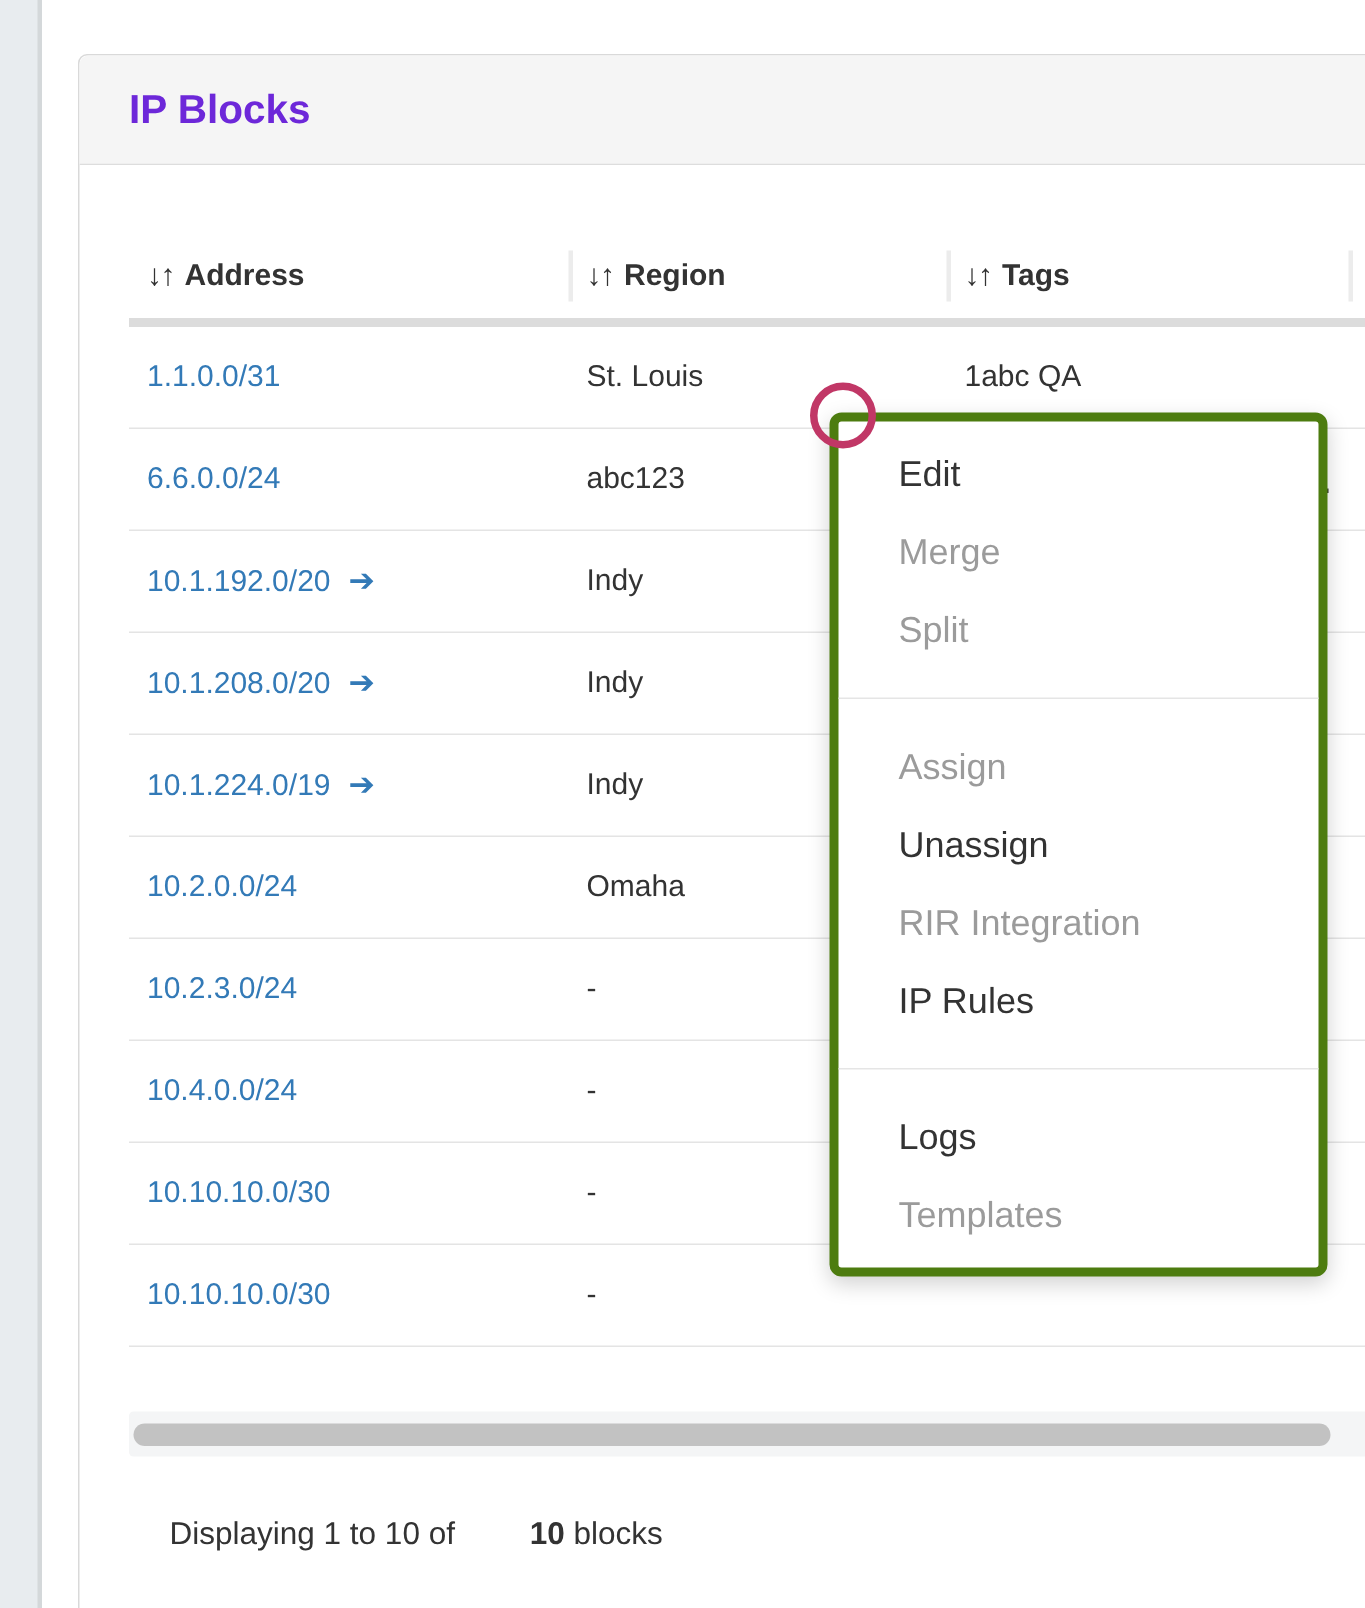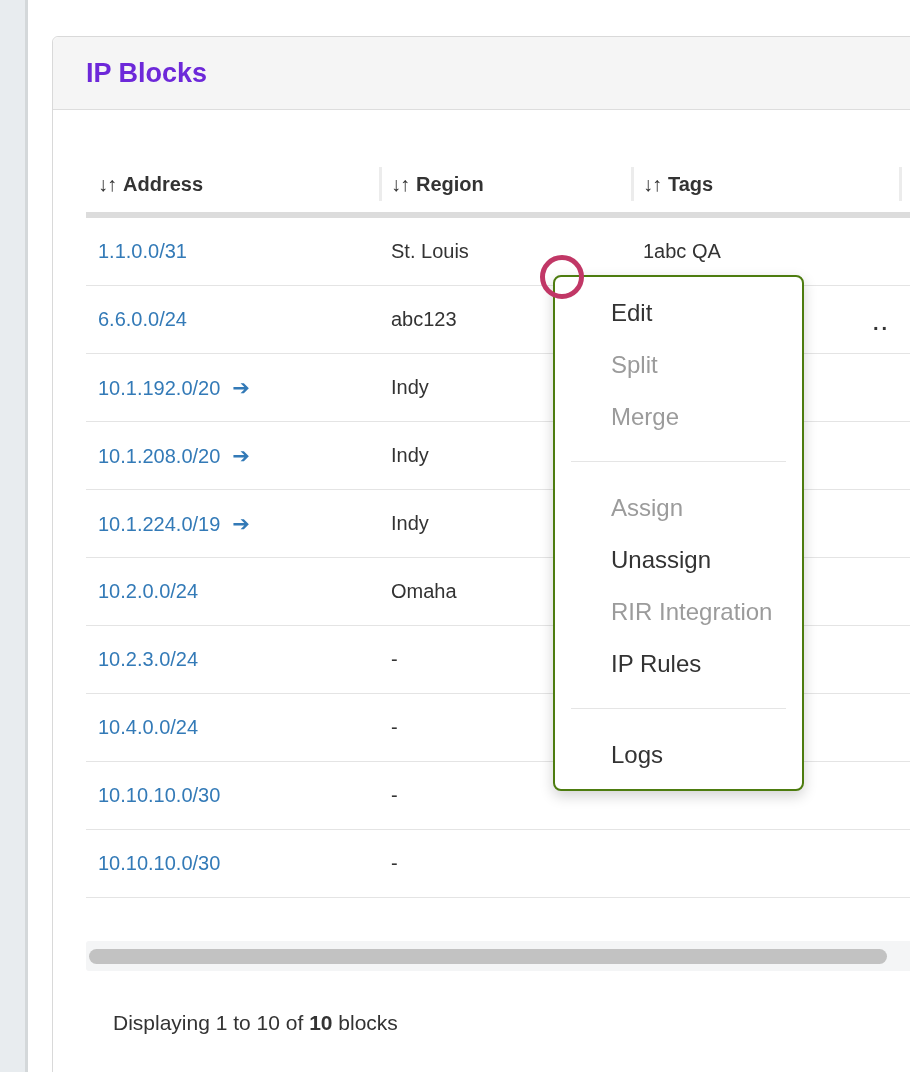--- a/index.html
+++ b/index.html
@@ -53,27 +53,27 @@
   .scroll-track {
     margin-top:43px; width:100%; height:30px; background:#f4f5f6;
     position:relative; border-radius:3px;
   }
   .scroll-thumb {
     position:absolute; left:3px; top:8px; width:798px; height:15px;
     background:#c2c2c2; border-radius:8px; cursor:pointer;
   }
 
   .table-footer { margin:40px 0 0 27px; font-size:21px; color:#333; }
-  .table-footer .count { font-weight:700; }
+  .table-footer .count { font-weight:700;margin-left:44px; }
 
   .context-menu {
-    position:absolute; left:553px; top:275px; width:251px;
-    background:#fff; border:2px solid #4d7c0f; border-radius:8px;
+    position:absolute; left:553px; top:275px; width:332px;
+    background:#fff; border:6px solid #4d7c0f; border-radius:8px;
     box-shadow:0 5px 14px rgba(0,0,0,0.18);
-    padding:10px 16px 8px; box-sizing:border-box; z-index:5;
+    padding:10px 0 8px; box-sizing:border-box; z-index:5;
   }
   .menu-item {
     height:52px; line-height:52px; padding-left:40px; font-size:24px;
     color:#333; cursor:pointer; white-space:nowrap;
   }
   .menu-item.disabled { color:#9b9b9b; cursor:default; }
   .menu-divider { height:1px; background:#e5e5e5; margin:18px 0 20px; }
 
   .click-ring {
     position:absolute; left:540px; top:255px; width:44px; height:44px;
@@ -215,24 +215,25 @@
       <span>Displaying 1 to 10 of</span>
       <span class="count">10</span>
       <span>blocks</span>
     </div>
 
   </div>
 </div>
 
 <div class="context-menu">
     <div class="menu-item">Edit</div>
+    <div class="menu-item disabled">Merge</div>
     <div class="menu-item disabled">Split</div>
-    <div class="menu-item disabled">Merge</div>
     <div class="menu-divider"></div>
     <div class="menu-item disabled">Assign</div>
     <div class="menu-item">Unassign</div>
     <div class="menu-item disabled">RIR Integration</div>
     <div class="menu-item">IP Rules</div>
     <div class="menu-divider"></div>
     <div class="menu-item">Logs</div>
+    <div class="menu-item disabled">Templates</div>
   </div>
 
 <div class="click-ring"></div>
 
 </body></html>

